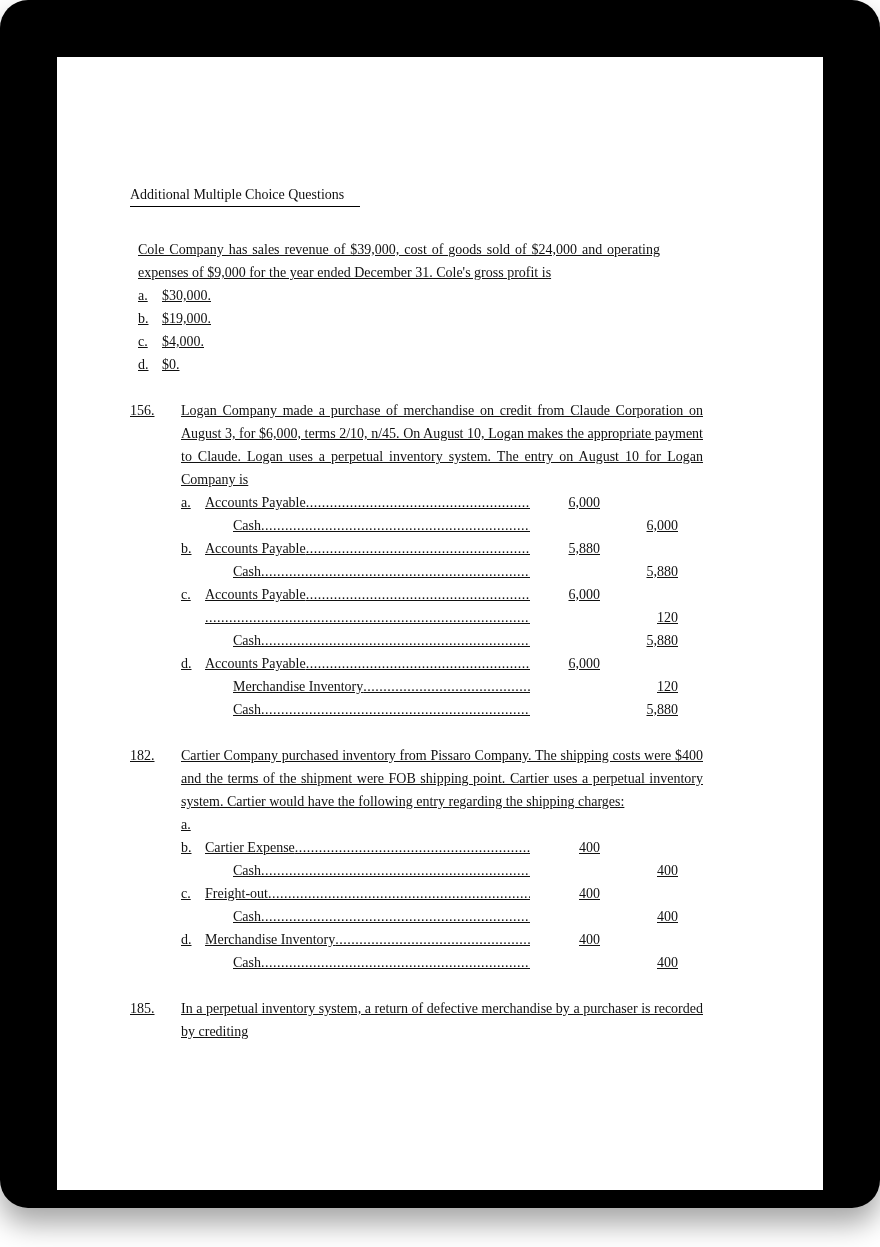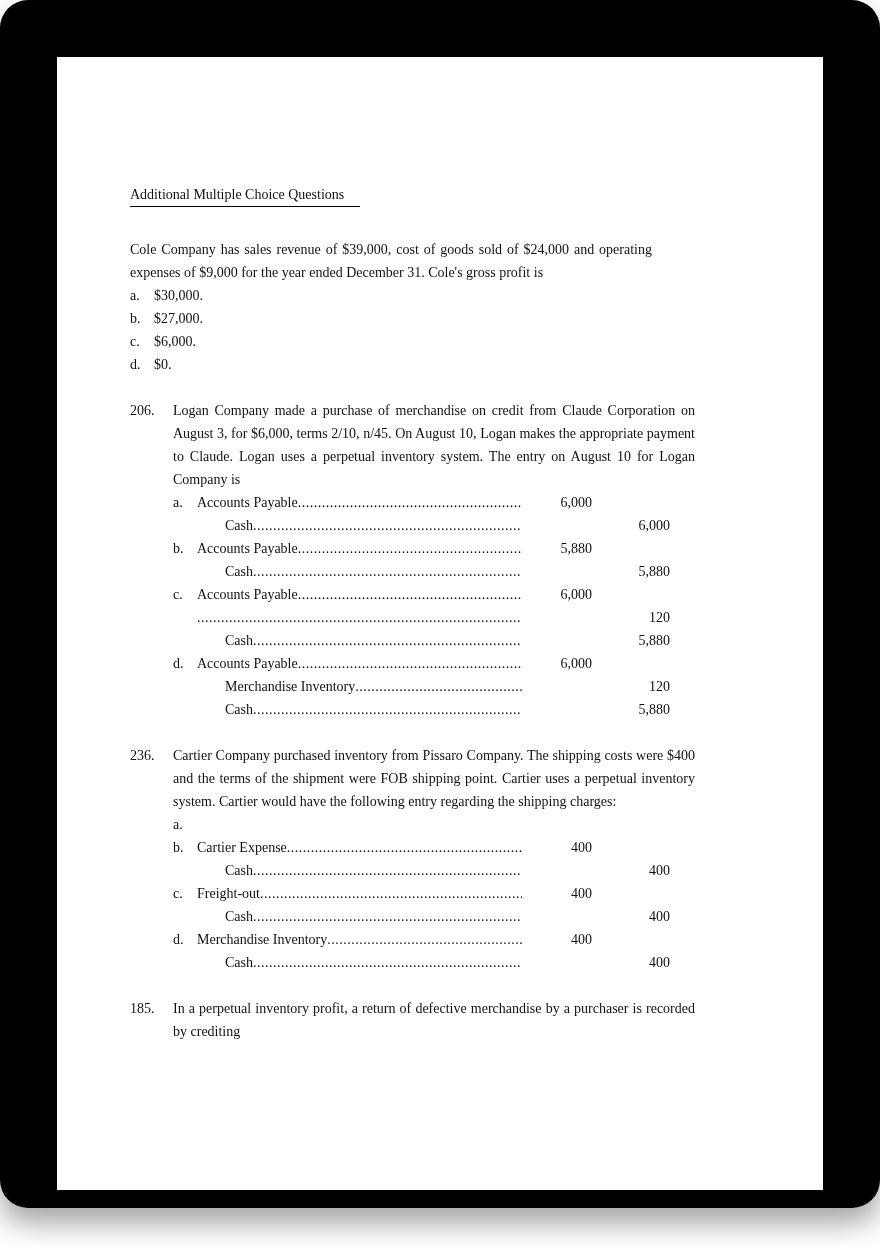--- a/index.html
+++ b/index.html
@@ -20,32 +20,33 @@
     position:absolute;
     left:57px; top:57px;
     width:766px; height:1133px;
     background:#ffffff;
   }
   .content {
     padding:126px 0 0 73px;
     font-size:14px;
     line-height:23px;
     color:#111;
+    text-decoration:underline;
   }
   .heading {
     display:inline-block;
     border-bottom:1px solid #000;
     padding-right:16px;
     margin:0 0 8px 0;
     font-weight:normal;
     font-size:14px;
   }
   .question { display:flex; margin-top:23px; }
   .qnum { width:43px; flex-shrink:0; }
-  .qbody { width:522px; }
+  .qbody { width:522px;margin-left:8px; }
   .qtext { text-align:justify; }
   .choice { display:flex; }
   .choice-letter { width:24px; flex-shrink:0; }
   .jrow { display:flex; width:497px; }
   .jletter { width:24px; flex-shrink:0; }
   .jaccount { white-space:nowrap; }
   .jaccount.indent { padding-left:28px; }
   .jleader { flex:1 1 auto; overflow:hidden; white-space:nowrap; }
   .jleader::after {
     content:"......................................................................................................................................................";
@@ -66,36 +67,36 @@
       
       <div class="question">
         <div class="qbody">
           <div class="qtext">Cole Company has sales revenue of $39,000, cost of goods sold of $24,000 and operating expenses of $9,000 for the year ended December 31. Cole's gross profit is</div>
           <div class="choice">
             <span class="choice-letter">a.</span>
             <span>$30,000.</span>
           </div>
           <div class="choice">
             <span class="choice-letter">b.</span>
-            <span>$27,000.</span>
+            <span>$19,000.</span>
           </div>
           <div class="choice">
             <span class="choice-letter">c.</span>
-            <span>$6,000.</span>
+            <span>$4,000.</span>
           </div>
           <div class="choice">
             <span class="choice-letter">d.</span>
             <span>$0.</span>
           </div>
         </div>
       </div>
 
       
       <div class="question">
-        <div class="qnum">206.</div>
+        <div class="qnum">156.</div>
         <div class="qbody">
           <div class="qtext">Logan Company made a purchase of merchandise on credit from Claude Corporation on August 3, for $6,000, terms 2/10, n/45. On August 10, Logan makes the appropriate payment to Claude. Logan uses a perpetual inventory system.  The entry on August 10 for Logan Company is</div>
 
           <div class="jrow">
             <span class="jletter">a.</span>
             <span class="jaccount">Accounts Payable</span>
             <span class="jleader"></span>
             <span class="jdebit">6,000</span>
             <span class="jcredit"></span>
           </div>
@@ -159,21 +160,21 @@
             <span class="jaccount indent">Cash</span>
             <span class="jleader"></span>
             <span class="jdebit"></span>
             <span class="jcredit">5,880</span>
           </div>
         </div>
       </div>
 
       
       <div class="question">
-        <div class="qnum">236.</div>
+        <div class="qnum">182.</div>
         <div class="qbody">
           <div class="qtext">Cartier Company purchased inventory from Pissaro Company. The shipping costs were $400 and the terms of the shipment were FOB shipping point. Cartier uses a perpetual inventory system.  Cartier would have the following entry regarding the shipping charges:</div>
           <div class="choice">
             <span class="choice-letter">a.</span>
           </div>
 
           <div class="jrow">
             <span class="jletter">b.</span>
             <span class="jaccount">Cartier Expense</span>
             <span class="jleader"></span>
@@ -215,19 +216,19 @@
             <span class="jdebit"></span>
             <span class="jcredit">400</span>
           </div>
         </div>
       </div>
 
       
       <div class="question">
         <div class="qnum">185.</div>
         <div class="qbody">
-          <div class="qtext">In a perpetual inventory profit, a return of defective merchandise by a purchaser is recorded by crediting</div>
+          <div class="qtext">In a perpetual inventory system, a return of defective merchandise by a purchaser is recorded by crediting</div>
         </div>
       </div>
 
     </div>
   </div>
 </div>
 
 </body></html>

